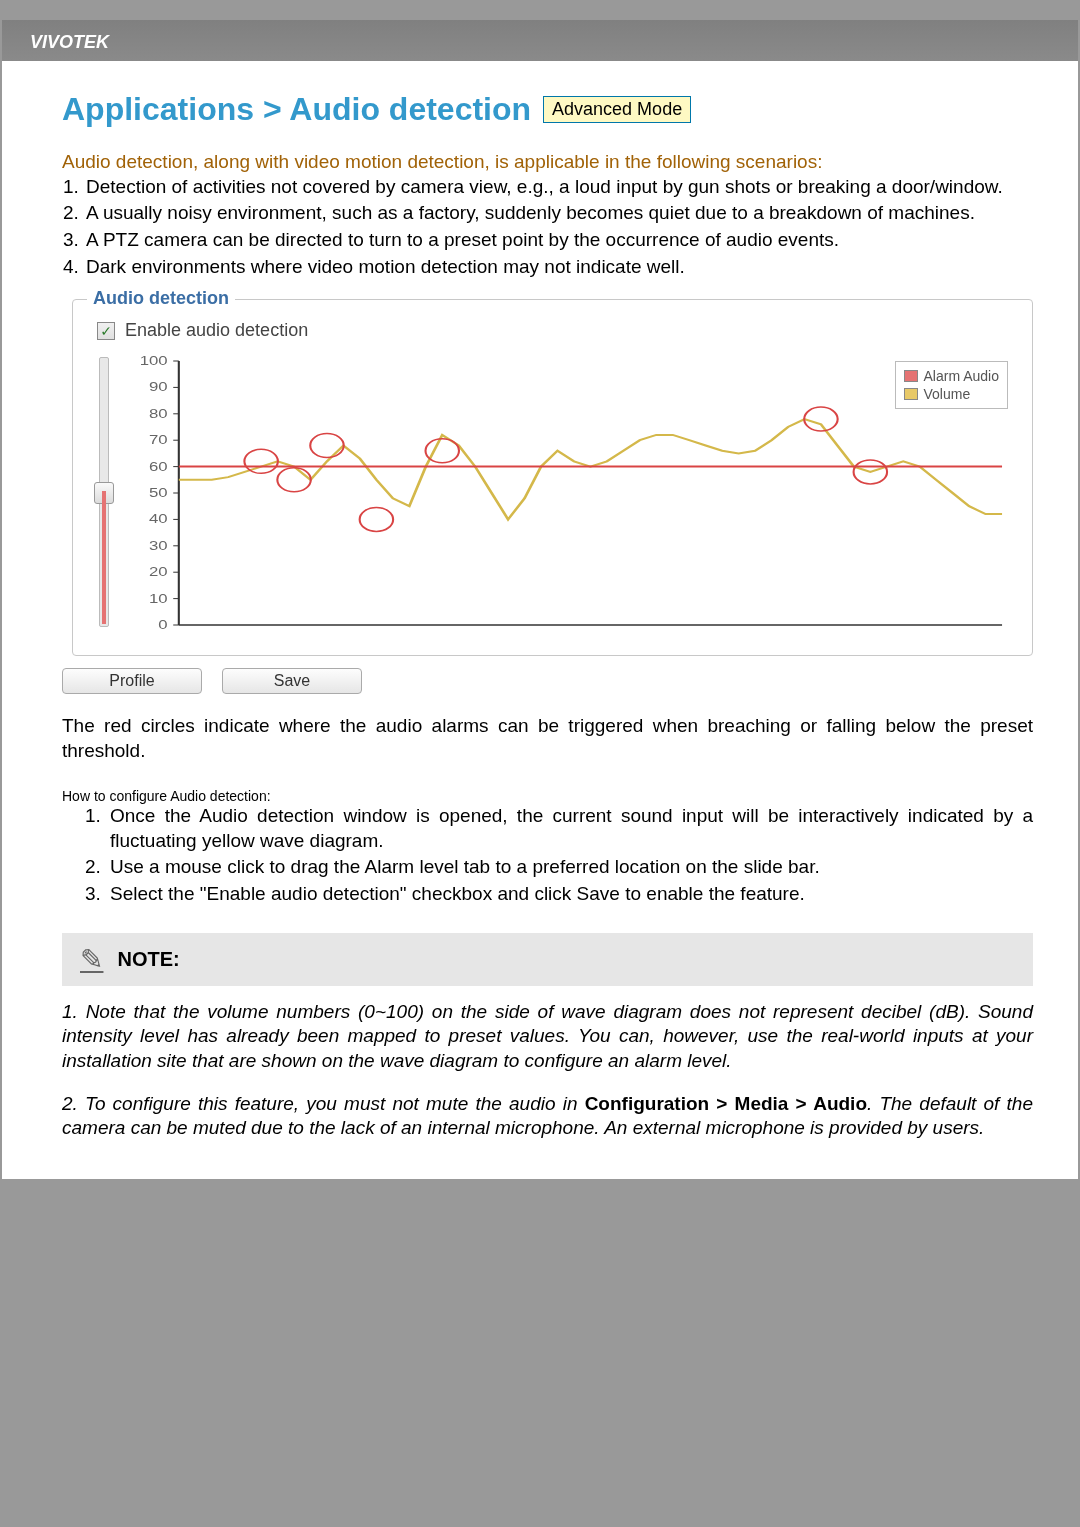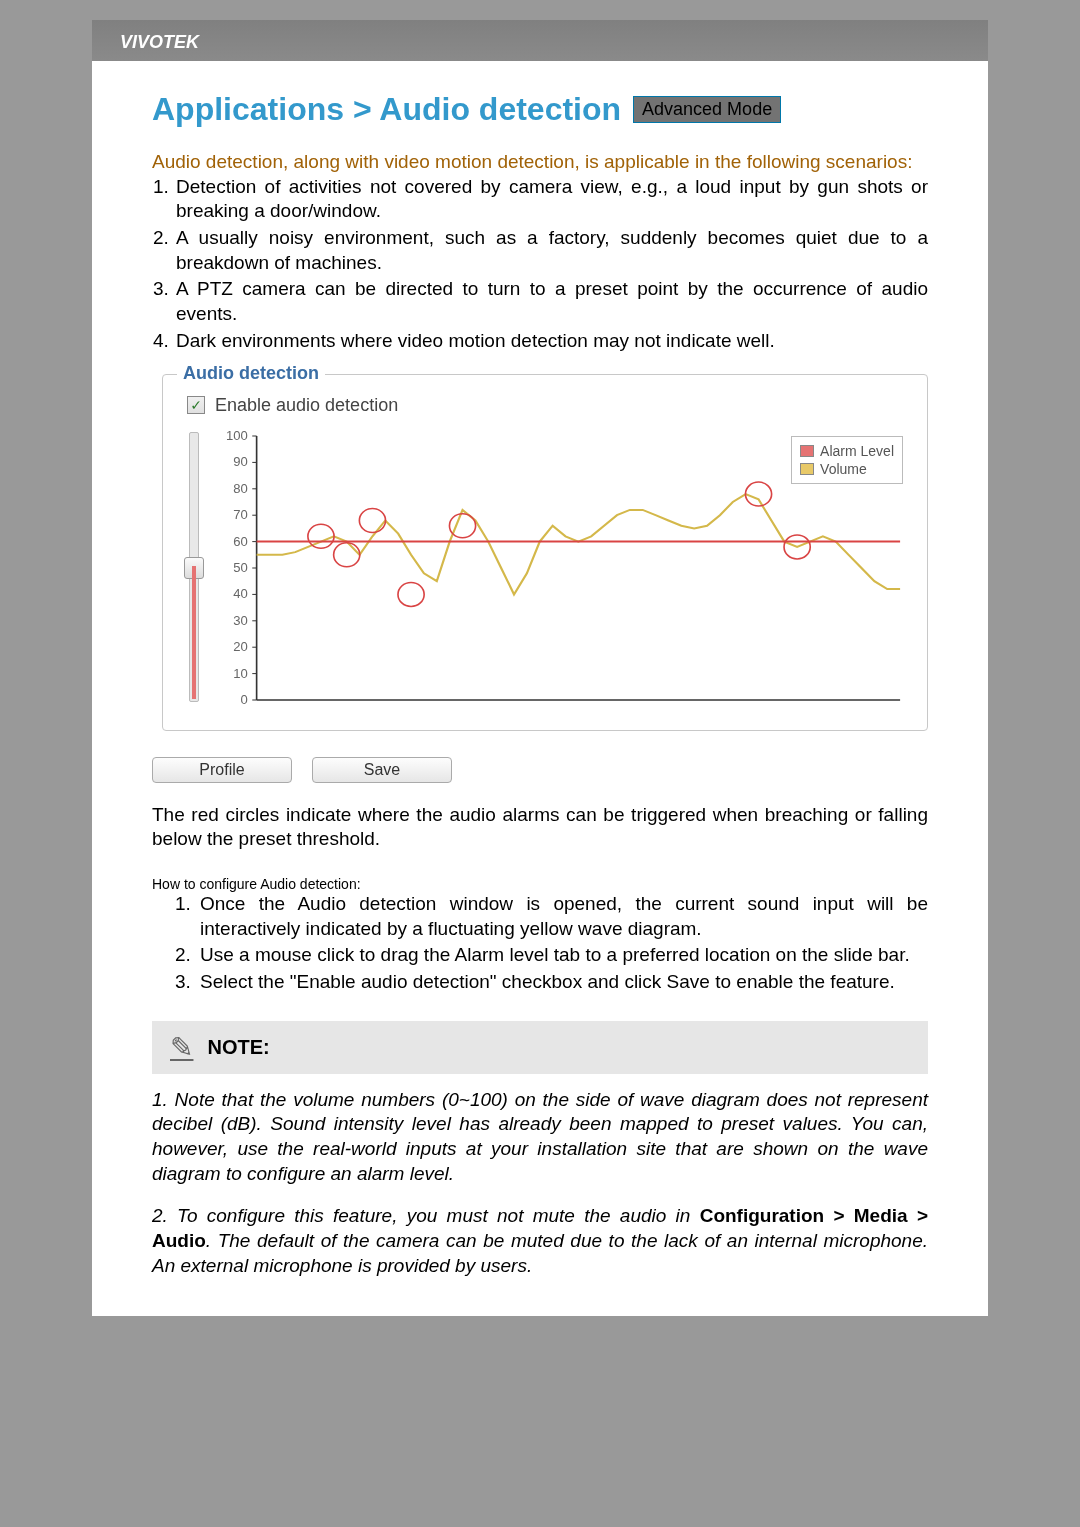--- a/index.html
+++ b/index.html
@@ -4,68 +4,68 @@
 <style>
   * { box-sizing: border-box; margin: 0; padding: 0; }
   body {
     background: #999;
     font-family: Arial, Helvetica, sans-serif;
     display: flex;
     justify-content: center;
     padding: 20px 0;
   }
   .page {
-    width: 896px;
+    width: 1076px;
     background: #fff;
     padding: 0;
     position: relative;
   }
   .header-bar {
     background: linear-gradient(#808080, #8a8a8a);
     color: #fff;
     font-style: italic;
     font-weight: bold;
     padding: 12px 28px 8px;
     font-size: 18px;
   }
   .content {
-    padding: 30px 60px 20px 60px;
+    padding: 30px 45px 20px 60px;
   }
   .heading-row {
     display: flex;
     align-items: center;
     gap: 12px;
     margin-bottom: 22px;
   }
   .heading {
     color: #3399cc;
     font-size: 32px;
     font-weight: bold;
   }
   .mode-badge {
-    background: #737373;
+    background: #fef9c3;
     border: 1px solid #0077aa;
     color: #000;
     font-size: 18px;
     padding: 2px 8px;
   }
   .intro { font-size: 19px; color: #a16207; line-height: 1.3; }
   ol.scenarios {
     font-size: 19px;
     color: #000;
     padding-left: 22px;
     line-height: 1.3;
     margin-bottom: 20px;
   }
   ol.scenarios li { text-align: justify; padding-left: 2px; margin-bottom: 2px;}
   .panel {
     border: 1px solid #c8c8c8;
     border-radius: 4px;
     padding: 12px 16px 20px 16px;
-    margin: 8px 0 26px 10px;
+    margin: 8px 0 12px 10px;
     position: relative;
   }
   .panel-title {
     position: absolute;
     top: -12px;
     left: 14px;
     background: #fff;
     color: #3b6ea5;
     font-weight: bold;
     font-size: 18px;
@@ -259,21 +259,21 @@
               <circle cx="122.60000000000001" cy="124.79999999999998" r="12" fill="none" stroke="#d94444" stroke-width="1.5"></circle>
               <circle cx="146.2" cy="90.47999999999999" r="12" fill="none" stroke="#d94444" stroke-width="1.5"></circle>
               <circle cx="181.6" cy="164.4" r="12" fill="none" stroke="#d94444" stroke-width="1.5"></circle>
               <circle cx="228.8" cy="95.75999999999999" r="12" fill="none" stroke="#d94444" stroke-width="1.5"></circle>
               <circle cx="500.2" cy="64.07999999999998" r="12" fill="none" stroke="#d94444" stroke-width="1.5"></circle>
               <circle cx="535.5999999999999" cy="116.88000000000001" r="12" fill="none" stroke="#d94444" stroke-width="1.5"></circle>
             </svg>
           <div class="legend-box">
             <div class="legend-row">
               <span class="legend-swatch" style="background:#e57373"></span>
-              <span>Alarm Level</span>
+              <span>Alarm Audio</span>
             </div>
             <div class="legend-row">
               <span class="legend-swatch" style="background:#e8c968"></span>
               <span>Volume</span>
             </div>
           </div>
         </div>
       </div>
     </div>
 

